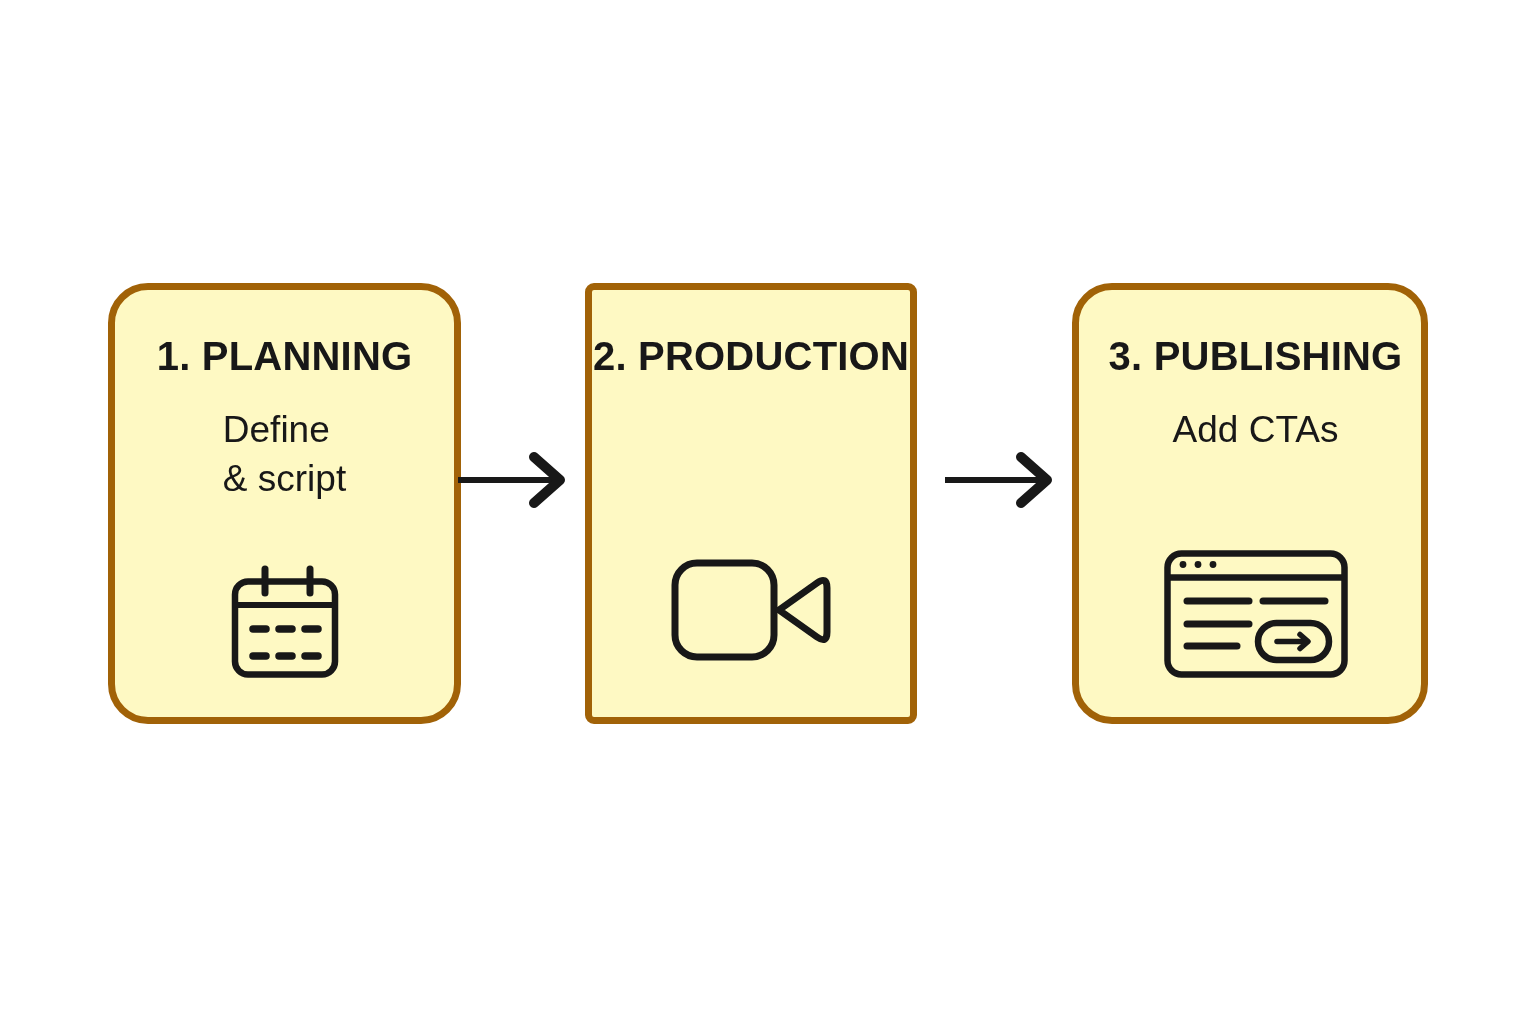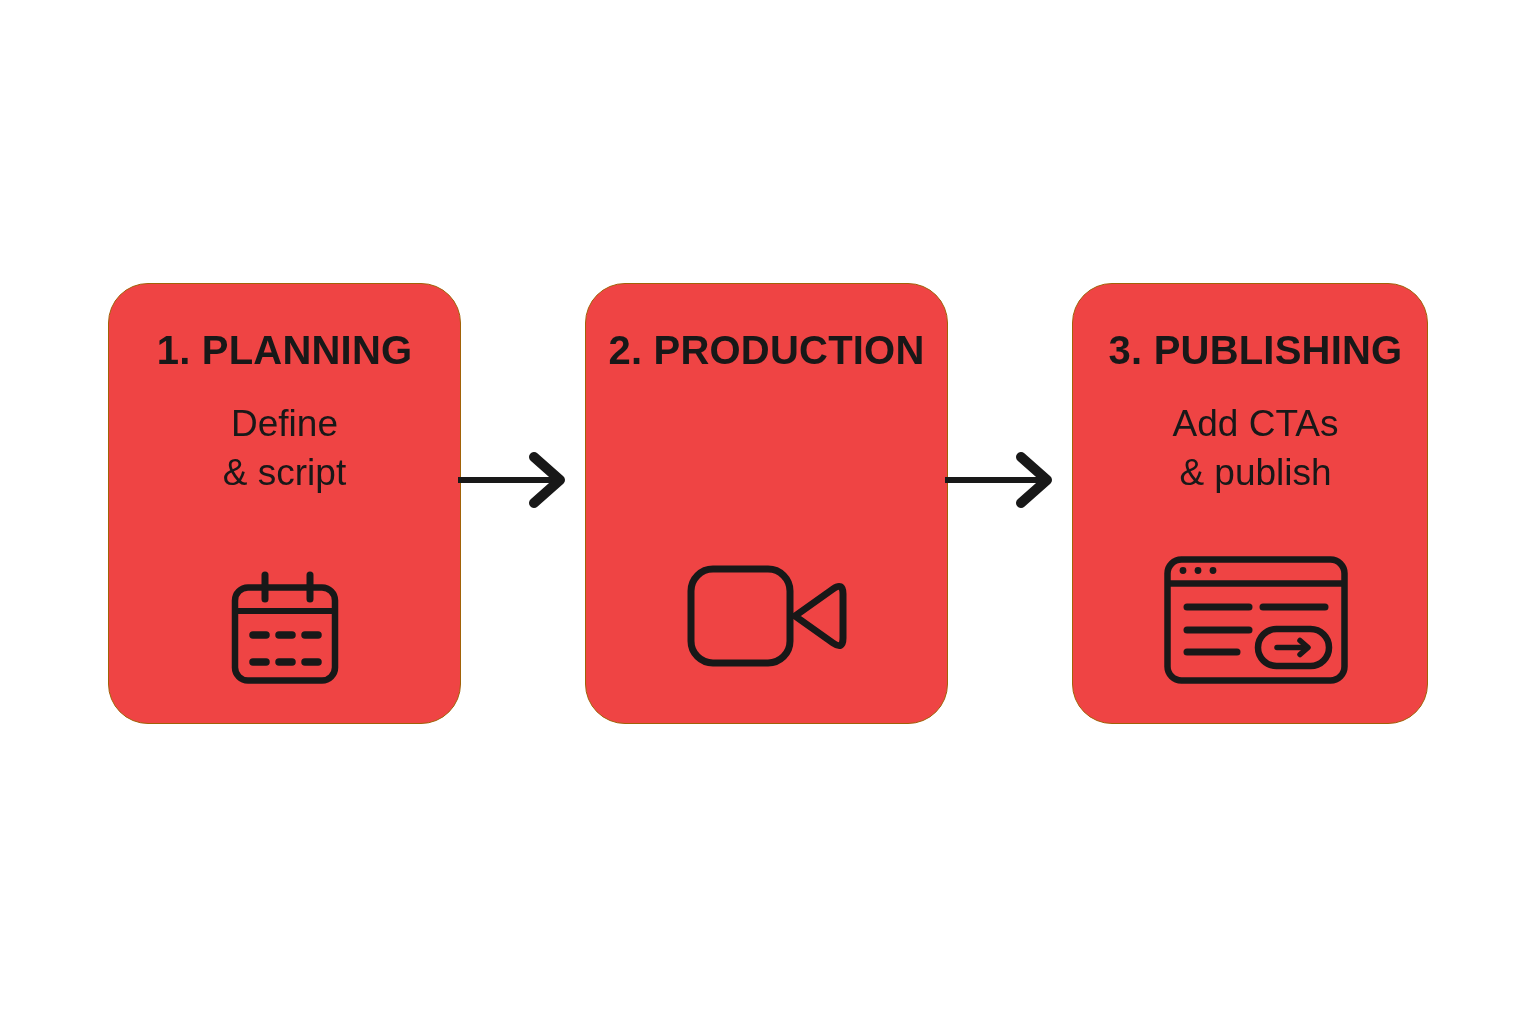--- a/index.html
+++ b/index.html
@@ -18,44 +18,44 @@
     position: relative;
     width: 1536px;
     height: 1024px;
     background: #ffffff;
   }
   .card {
     position: absolute;
     top: 283px;
     height: 441px;
     box-sizing: border-box;
-    border: 1px solid #a16207;
+    border: 7px solid #a16207;
     border-radius: 40px;
-    background: #ef4444;
+    background: #fef9c3;
     display: flex;
     flex-direction: column;
     align-items: center;
     padding-top: 42px;
   }
   .card.c1 { left: 108px;  width: 353px; }
-  .card.c2 { left: 585px;  width: 363px; }
+  .card.c2 { left: 585px;  width: 332px; border-radius: 9px; }
   .card.c3 { left: 1072px; width: 356px; padding-left: 11px; }
   .card-title {
     margin: 0;
     font-size: 40px;
     line-height: 48px;
     font-weight: 700;
     letter-spacing: 0.2px;
     white-space: nowrap;
   }
   .card-sub {
     margin-top: 25px;
     font-size: 37px;
     line-height: 49px;
-    text-align: center;
+    text-align: left;
     font-weight: 400;
   }
   .card-sub span { display: block; }
   .icon-wrap {
     margin-top: auto;
     line-height: 0;
   }
   .c1 .icon-wrap { margin-bottom: 38px; }
   .c2 .icon-wrap { margin-bottom: 56px; }
   .c3 .icon-wrap { margin-bottom: 37px; }
@@ -118,21 +118,20 @@
     <svg width="112" height="64" viewBox="0 0 112 64" fill="none" stroke="#181818">
       <line x1="0" y1="32" x2="96" y2="32" stroke-width="6"></line>
       <polyline points="76,9 102,32 76,55" stroke-width="10" stroke-linecap="round" stroke-linejoin="round"></polyline>
     </svg>
   </div>
 
   <div class="card c3">
     <h2 class="card-title">3. PUBLISHING</h2>
     <div class="card-sub">
       <span>Add CTAs</span>
-      <span>&amp; publish</span>
     </div>
     <div class="icon-wrap">
       <svg width="184" height="130" viewBox="0 0 184 130" fill="none" stroke="#181818" stroke-width="6.5">
         <rect x="3.5" y="3.5" width="177" height="121" rx="14"></rect>
         <line x1="4" y1="27.5" x2="180" y2="27.5" stroke-width="6.5"></line>
         <g fill="#181818" stroke="none">
           <circle cx="19" cy="14.5" r="3.4"></circle>
           <circle cx="34" cy="14.5" r="3.4"></circle>
           <circle cx="49" cy="14.5" r="3.4"></circle>
         </g>

